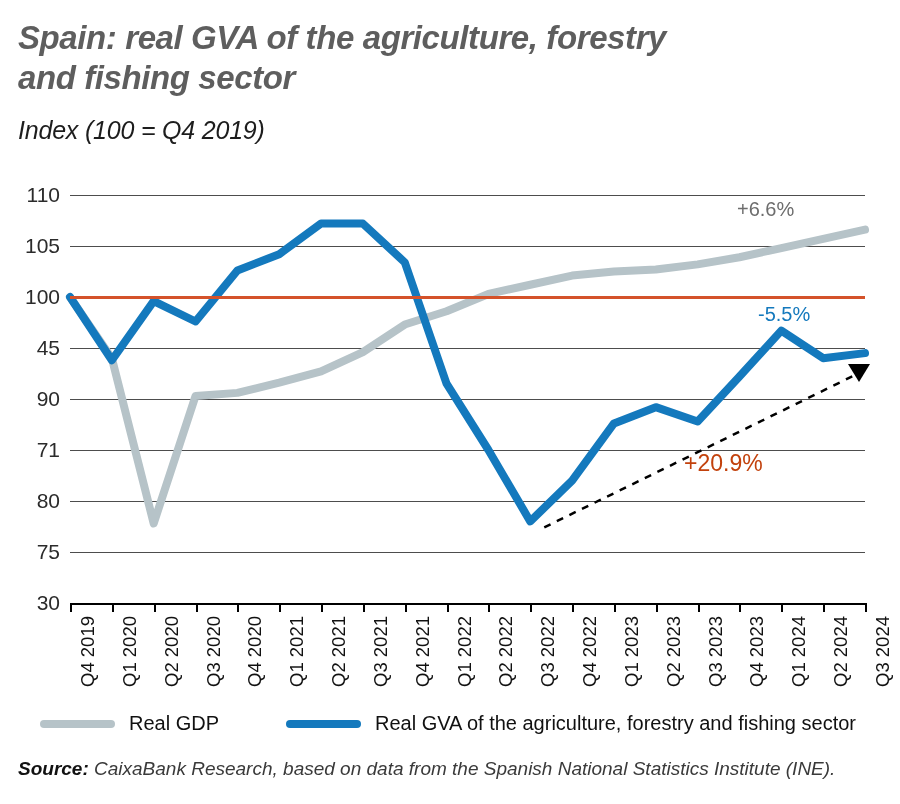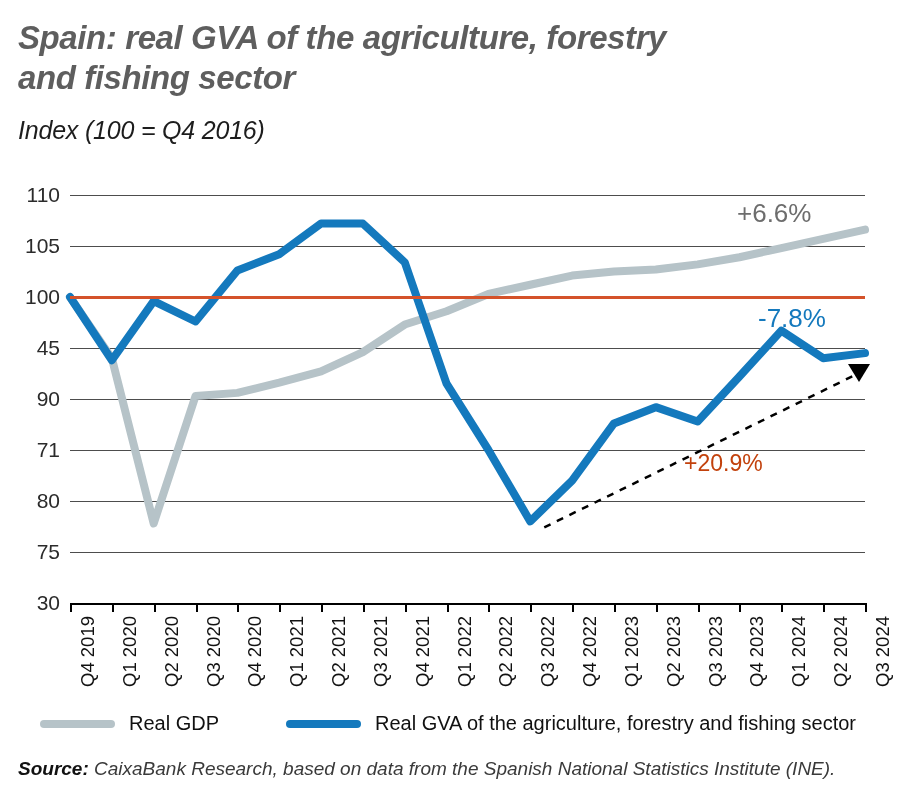--- a/index.html
+++ b/index.html
@@ -44,21 +44,21 @@
   .xlab{
     position:absolute;top:0;
     font-size:18.5px;color:#111;white-space:nowrap;
     transform-origin:left top;transform:rotate(-90deg) translate(-100%,0);
   }
 
   
   .series-svg{position:absolute;left:70px;top:195px;width:795px;height:408px;overflow:visible;}
 
   
-  .ann{position:absolute;font-size:26px;white-space:nowrap;}
+  .ann{position:absolute;font-size:20px;white-space:nowrap;}
   .ann-gdp{color:#6d6d6d;}
   .ann-gva{color:#1479bd;}
   .ann-growth{color:#c2410c;font-size:23px;}
 
   
   .legend{position:absolute;left:40px;top:712px;width:860px;height:30px;}
   .lg-item{position:absolute;top:0;display:flex;align-items:center;}
   .swatch{display:inline-block;height:8px;border-radius:4px;margin-right:14px;}
   .sw-gdp{width:75px;background:#b6c3c8;}
   .sw-gva{width:75px;background:#1479bd;}
@@ -72,21 +72,21 @@
 </style>
 </head>
 <body>
 
 <div class="wrap">
 
   <div class="title">
     <span>Spain: real GVA of the agriculture, forestry</span><br>
     <span>and fishing sector</span>
   </div>
-  <div class="subtitle">Index (100 = Q4 2016)</div>
+  <div class="subtitle">Index (100 = Q4 2019)</div>
 
   <div class="ylabs" id="ylabs">
       <div class="ylab" style="top: 408px;">30</div>
       <div class="ylab" style="top: 357px;">75</div>
       <div class="ylab" style="top: 306px;">80</div>
       <div class="ylab" style="top: 255px;">71</div>
       <div class="ylab" style="top: 204px;">90</div>
       <div class="ylab" style="top: 153px;">45</div>
       <div class="ylab" style="top: 102px;">100</div>
       <div class="ylab" style="top: 51px;">105</div>
@@ -153,21 +153,21 @@
       <div class="xlab" style="left: 550.947px;">Q1 2023</div>
       <div class="xlab" style="left: 592.789px;">Q2 2023</div>
       <div class="xlab" style="left: 634.632px;">Q3 2023</div>
       <div class="xlab" style="left: 676.474px;">Q4 2023</div>
       <div class="xlab" style="left: 718.316px;">Q1 2024</div>
       <div class="xlab" style="left: 760.158px;">Q2 2024</div>
       <div class="xlab" style="left: 802px;">Q3 2024</div>
     </div>
 
   <div class="ann ann-gdp" style="left:737px;top:198px;">+6.6%</div>
-  <div class="ann ann-gva" style="left:758px;top:303px;">-7.8%</div>
+  <div class="ann ann-gva" style="left:758px;top:303px;">-5.5%</div>
   <div class="ann ann-growth" style="left:684px;top:450px;">+20.9%</div>
 
   <div class="legend">
     <div class="lg-item" style="left:246px;">
       <span class="swatch sw-gva"></span>
       <span class="lg-text">Real GVA of the agriculture, forestry and fishing sector</span>
     </div>
     <div class="lg-item" style="left:0px;">
       <span class="swatch sw-gdp"></span>
       <span class="lg-text">Real GDP</span>

